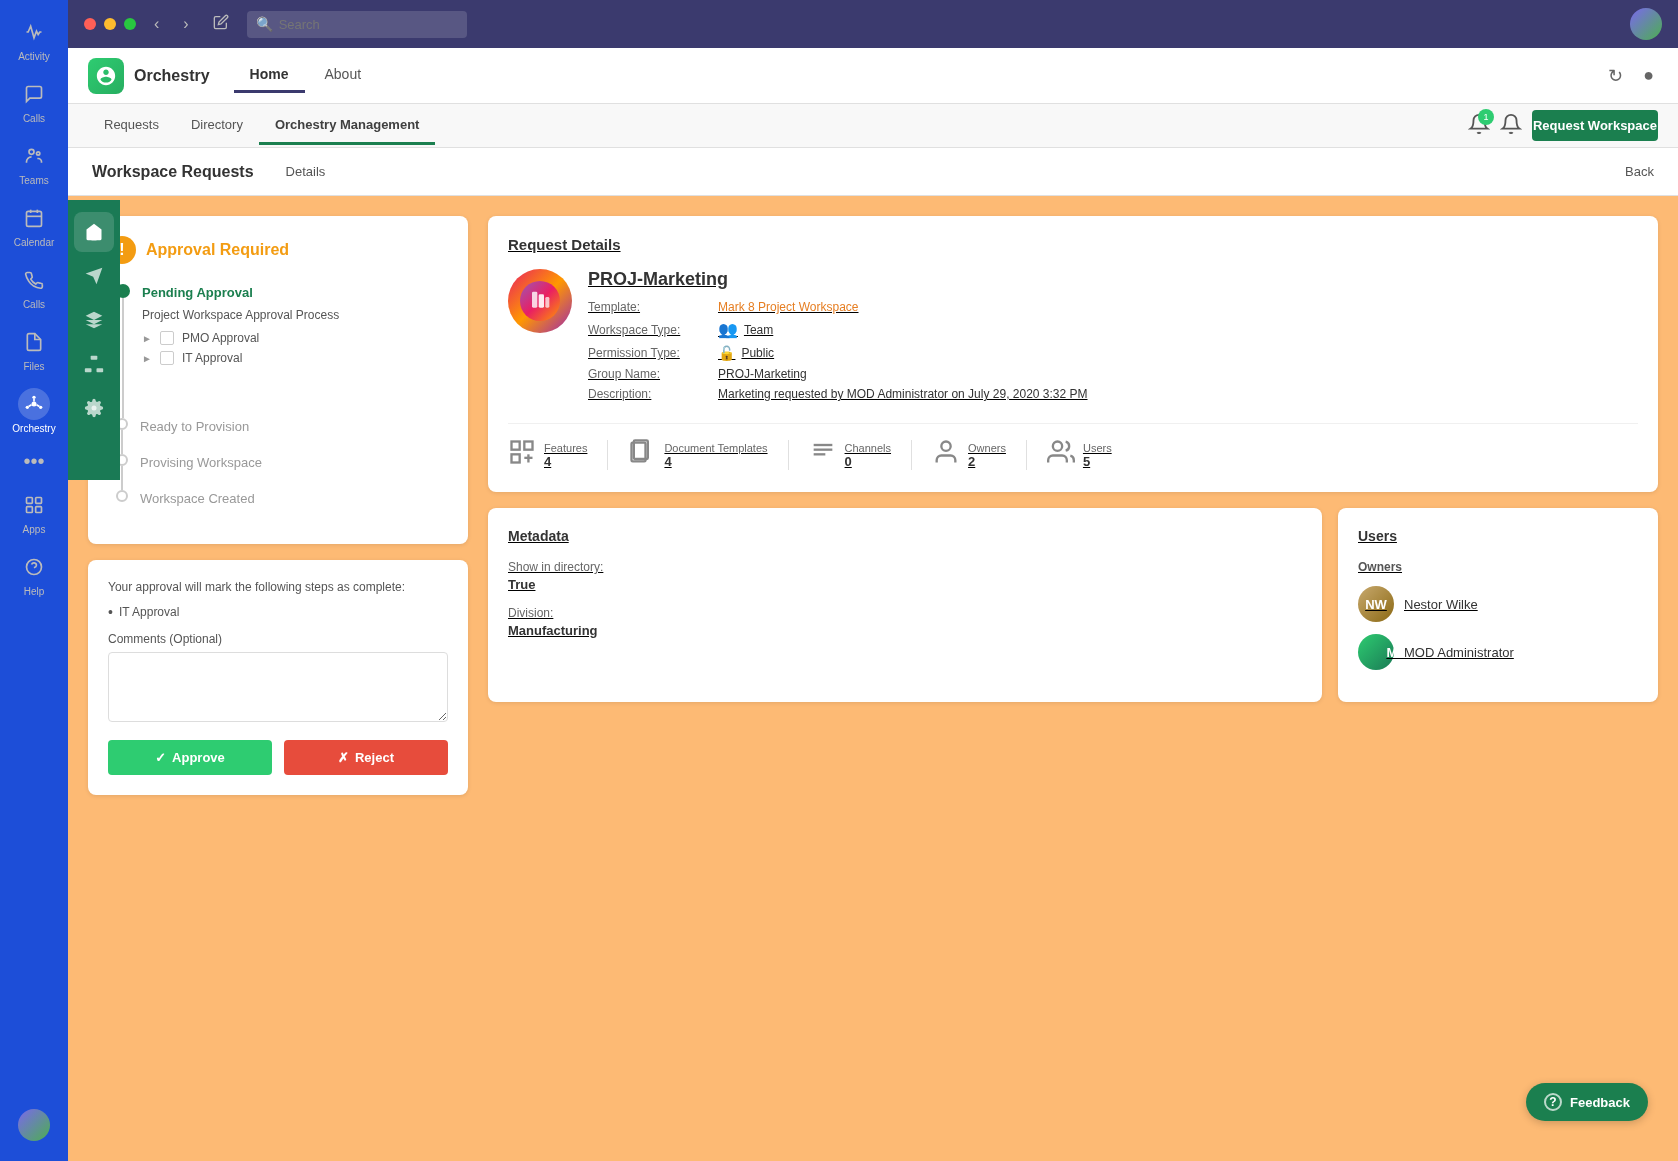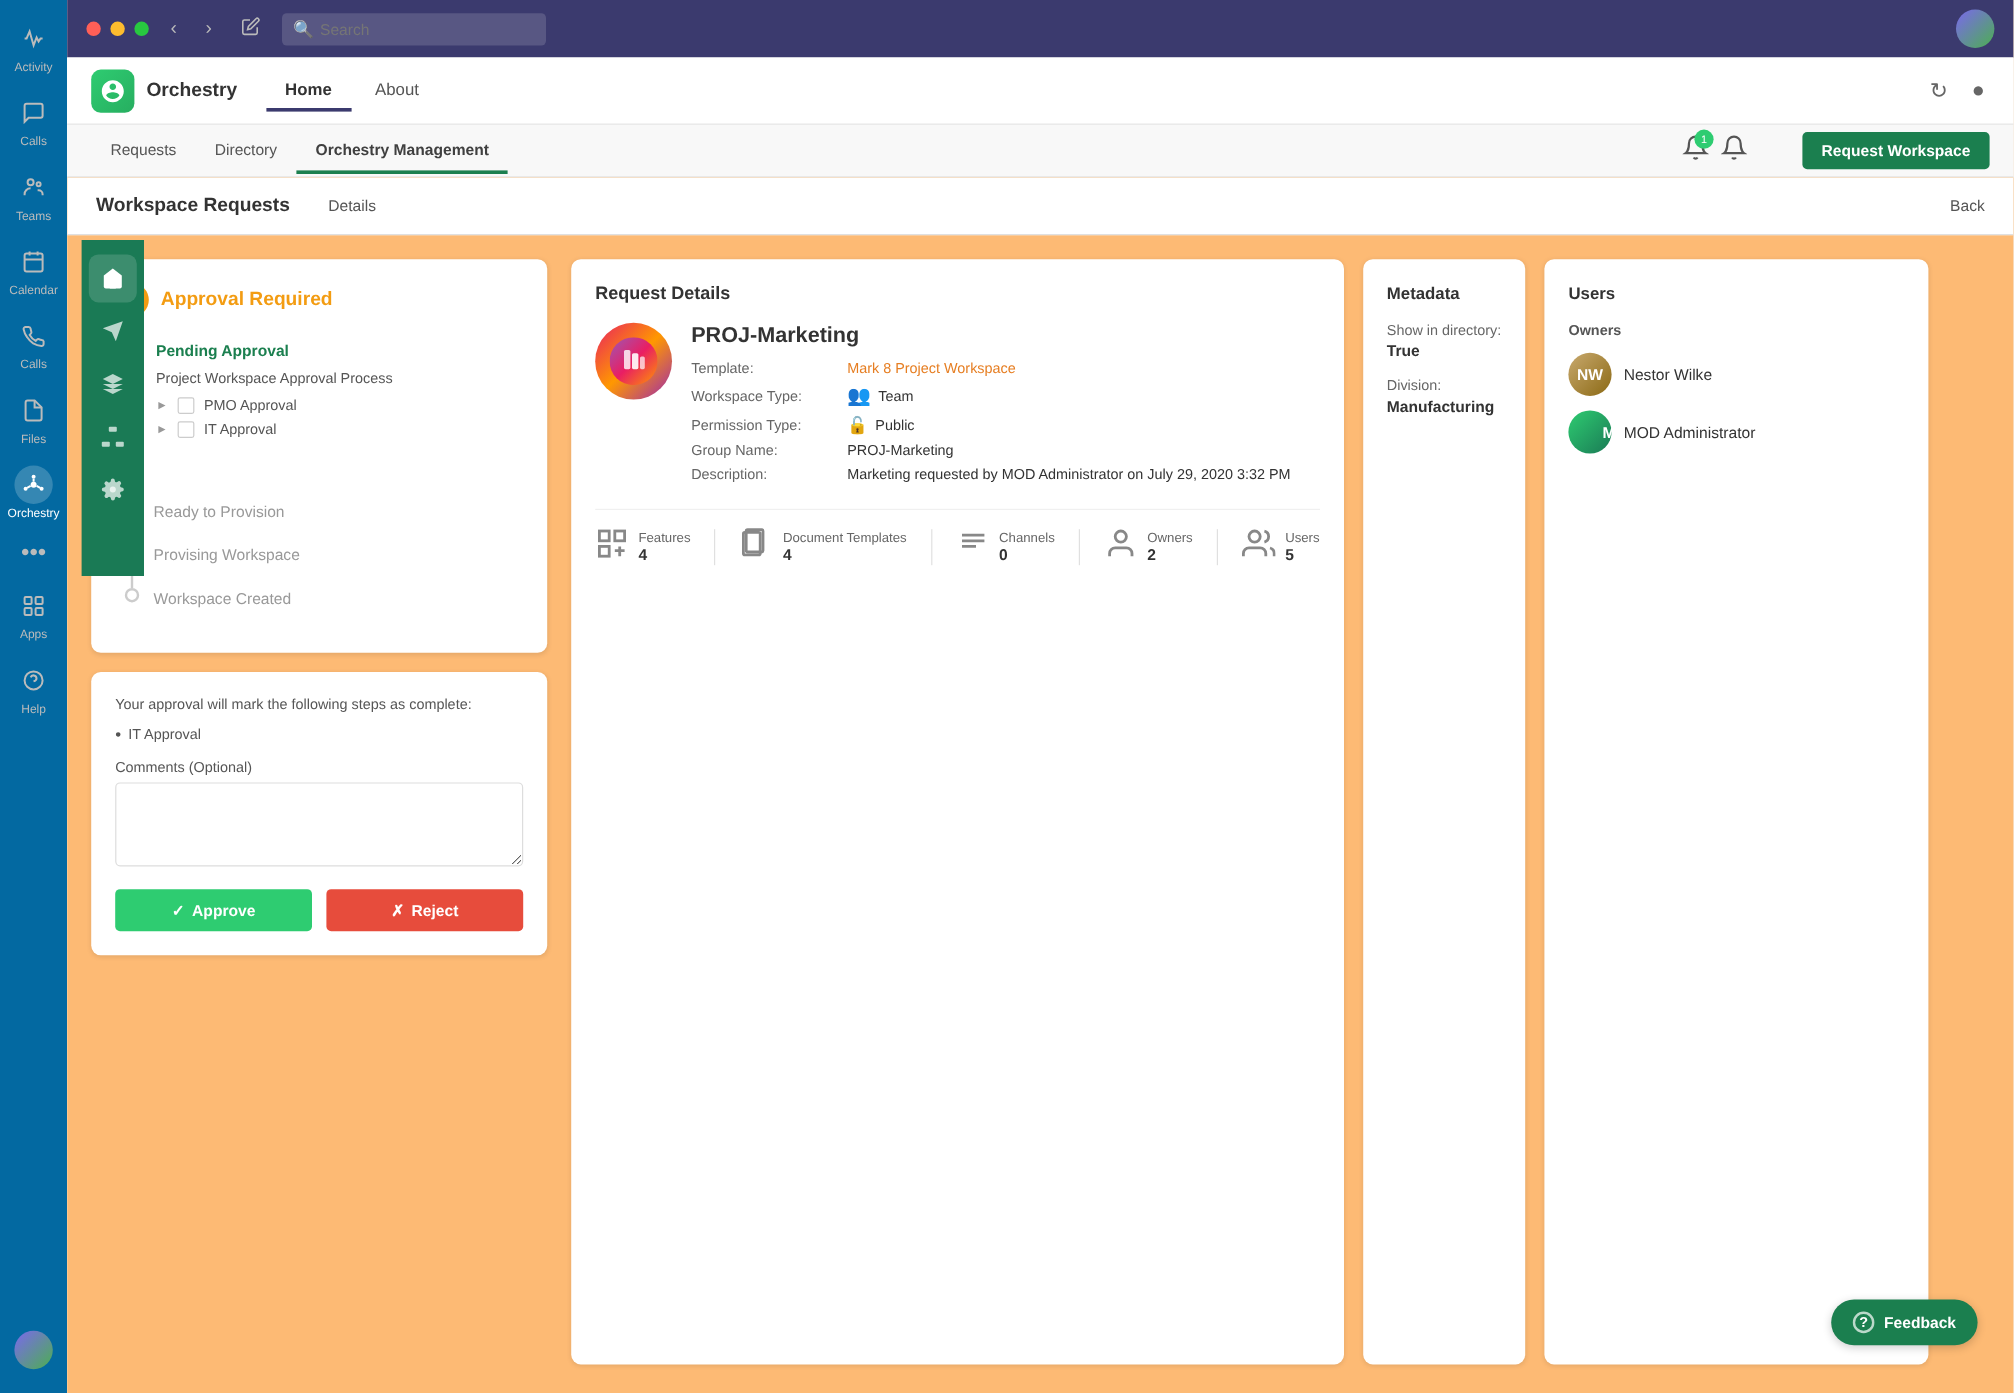--- a/index.html
+++ b/index.html
@@ -1,21 +1,21 @@
 <!DOCTYPE html>
 <html><head>
   <meta charset="utf-8">
   <style>
     * { box-sizing: border-box; margin: 0; padding: 0; }
     body { font-family: -apple-system, BlinkMacSystemFont, 'Segoe UI', sans-serif; background: #e8e8e8; width: 1678px; height: 1161px; overflow: hidden; display: flex; }
 
     
     .teams-sidebar {
-      width: 56px;
-      background: #0369a1;
+      width: 68px;
+      background: #1d4ed8;
       display: flex;
       flex-direction: column;
       align-items: center;
       padding: 8px 0;
       flex-shrink: 0;
     }
     .teams-sidebar-item {
       display: flex;
       flex-direction: column;
       align-items: center;
@@ -142,22 +142,22 @@
     .tabs-actions { margin-left: auto; display: flex; align-items: center; gap: 10px; }
     .icon-bell-wrapper { position: relative; cursor: pointer; }
     .bell-badge {
       position: absolute; top: -4px; right: -4px;
       background: #2ecc71; color: #fff; border-radius: 50%;
       width: 16px; height: 16px; font-size: 9px;
       display: flex; align-items: center; justify-content: center;
     }
     .btn-request-workspace {
       background: #1b7f4f; color: #fff; border: none;
-      border-radius: 4px; padding: 8px 16px; font-size: 13px;
-      font-weight: 600; cursor: pointer; margin-left: 36px;
+      border-radius: 4px; padding: 8px 1px; font-size: 13px;
+      font-weight: 600; cursor: pointer;
     }
 
     
     .page-area {
       flex: 1;
       background: #fdba74;
       overflow-y: auto;
     }
 
     
@@ -275,22 +275,23 @@
       border-radius: 4px; padding: 10px; font-size: 13px;
       font-weight: 600; cursor: pointer; display: flex;
       align-items: center; justify-content: center; gap: 6px;
     }
 
     
     .right-panel {
       flex: 1;
       margin-left: 20px;
       display: flex;
-      flex-direction: row;
+      flex-direction: column;
       gap: 16px;
+      text-decoration: underline;
     }
 
     
     .details-card {
       background: #fff;
       border-radius: 8px;
       padding: 20px;
       box-shadow: 0 1px 4px rgba(0,0,0,0.1);
     }
     .details-title { font-size: 15px; font-weight: 600; color: #333; margin-bottom: 16px; }

